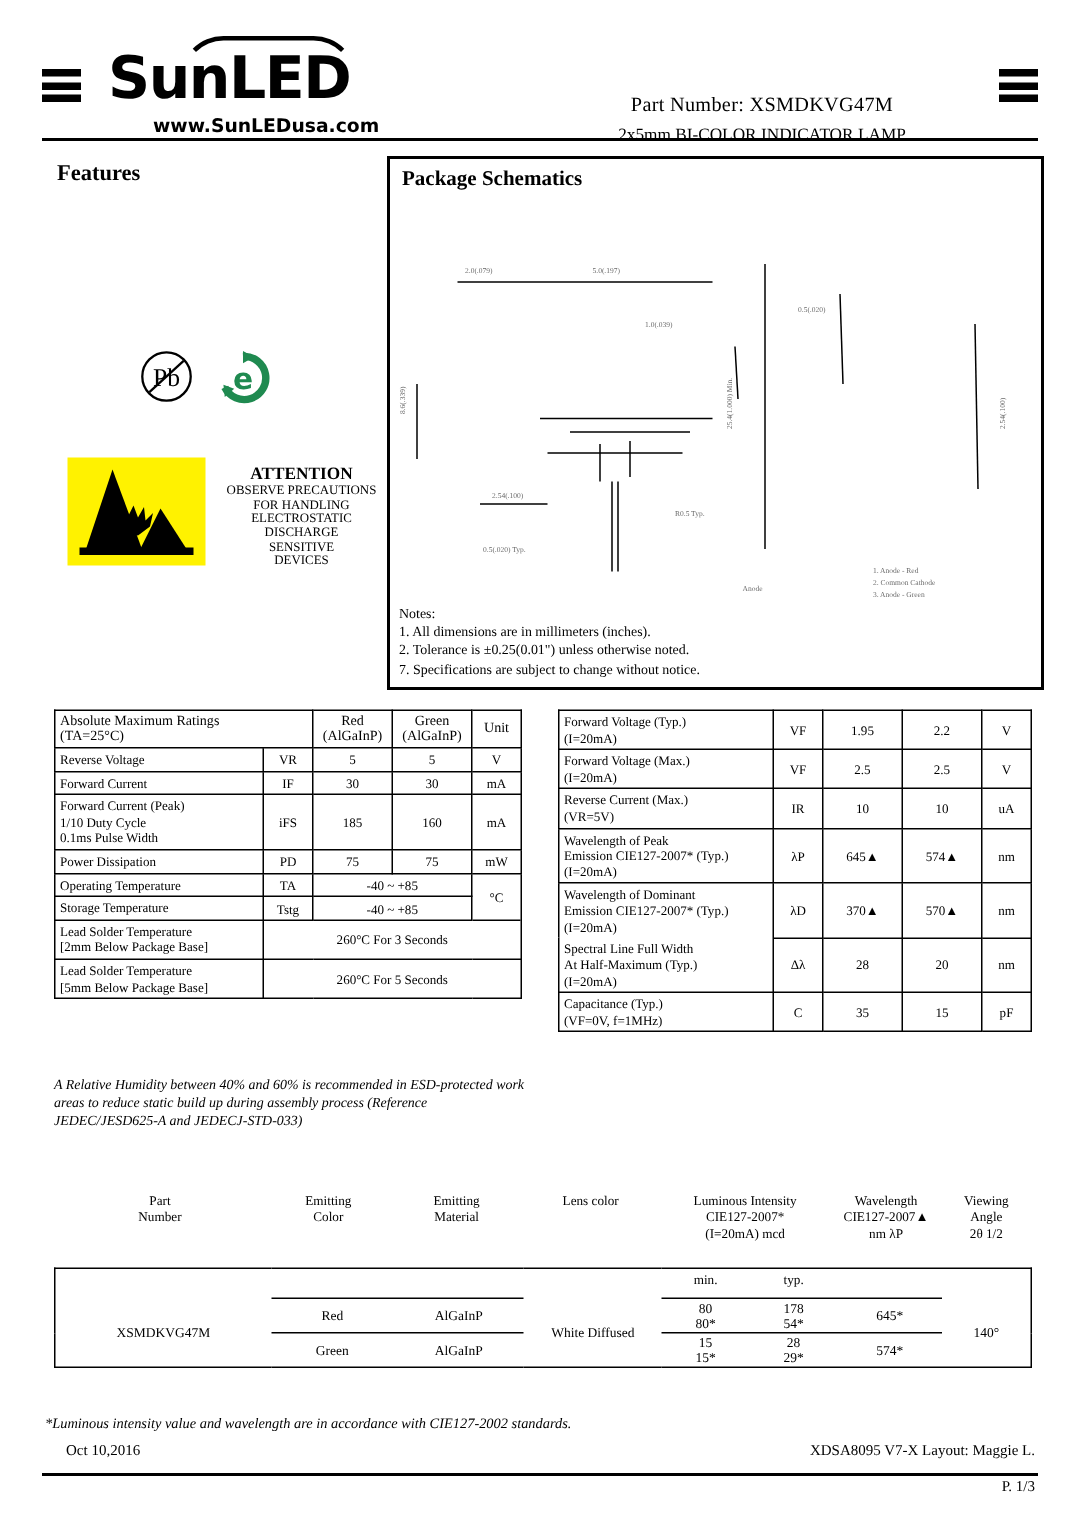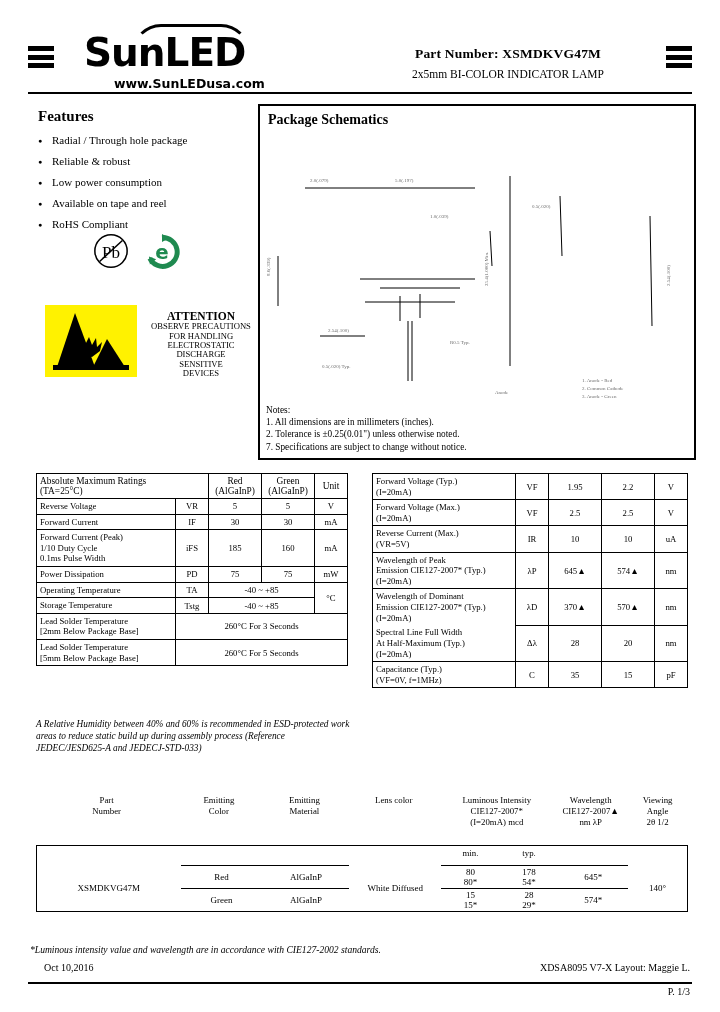--- a/index.html
+++ b/index.html
@@ -5,26 +5,26 @@
   html,body{margin:0;padding:0;background:#fff;}
   body{width:720px;height:1012px;font-family:"Liberation Serif",serif;color:#000;position:relative;overflow:hidden;}
   .page{position:relative;width:720px;height:1012px;}
 
   
   .header{position:absolute;left:28px;top:26px;width:664px;height:62px;}
   .hamb{position:absolute;width:26px;height:22px;display:flex;flex-direction:column;justify-content:space-between;}
   .hamb i{display:block;height:5px;background:#000;width:100%;}
   .hamb.left{left:0px;top:20px;}
   .hamb.right{right:0px;top:20px;}
-  .logo{position:absolute;left:56px;top:-2px;width:220px;height:64px;text-align:right;}
+  .logo{position:absolute;left:44px;top:-2px;width:220px;height:64px;text-align:right;}
   .logo .arc{position:absolute;left:48px;top:0px;width:112px;height:26px;border:3px solid #000;border-bottom:none;border-radius:60px 60px 0 0;border-left-color:transparent;border-right-color:transparent;}
   .logo .word{position:absolute;left:0px;top:9px;font-family:"DejaVu Sans",sans-serif;font-weight:bold;font-size:39px;letter-spacing:-1px;line-height:1;}
   .logo .url{position:absolute;left:30px;top:52px;font-family:"DejaVu Sans",sans-serif;font-weight:bold;font-size:12.5px;}
   .partinfo{position:absolute;right:34px;top:20px;text-align:center;width:300px;}
-  .partinfo .pn{font-weight:bold;font-size:13.5px;letter-spacing:.2px;}
+  .partinfo .pn{font-weight:normal;font-size:13.5px;letter-spacing:.2px;margin-top:16px;}
   .partinfo .desc{font-size:11.5px;margin-top:6px;}
   .hrule{position:absolute;left:28px;top:92px;width:664px;height:2px;background:#000;}
 
   
   .features{position:absolute;left:38px;top:108px;width:210px;}
   .features h2{margin:0 0 9px 0;font-size:15px;font-weight:bold;font-family:"Liberation Serif",serif;}
   .features ul{margin:0;padding:0;list-style:none;}
   .features li{font-size:11px;margin-bottom:9px;padding-left:14px;position:relative;}
   .features li:before{content:"\25CF";position:absolute;left:0;top:0px;font-size:7px;line-height:14px;}
 
@@ -99,27 +99,20 @@
     <div class="hamb right">
         <i></i>
         <i></i>
         <i></i>
       </div>
   </div>
   <div class="hrule"></div>
 
   <div class="features">
     <h2>Features</h2>
-    <ul>
-      <li>Radial / Through hole package</li>
-      <li>Reliable &amp; robust</li>
-      <li>Low power consumption</li>
-      <li>Available on tape and reel</li>
-      <li>RoHS Compliant</li>
-    </ul>
   </div>
 
   <div class="marks">
     <svg class="pbfree" viewBox="0 0 40 40">
       <circle cx="20" cy="20" r="17" fill="none" stroke="#000" stroke-width="1.6"></circle>
       <text x="20" y="27" font-family="Liberation Serif, serif" font-size="18" text-anchor="middle" fill="#000">Pb</text>
       <line x1="8" y1="31" x2="32" y2="9" stroke="#000" stroke-width="1.6"></line>
     </svg>
     <svg class="rohs" viewBox="0 0 40 40">
       <path d="M20 4 A16 16 0 1 1 6.5 27" fill="none" stroke="#1f8a50" stroke-width="5.5"></path>

